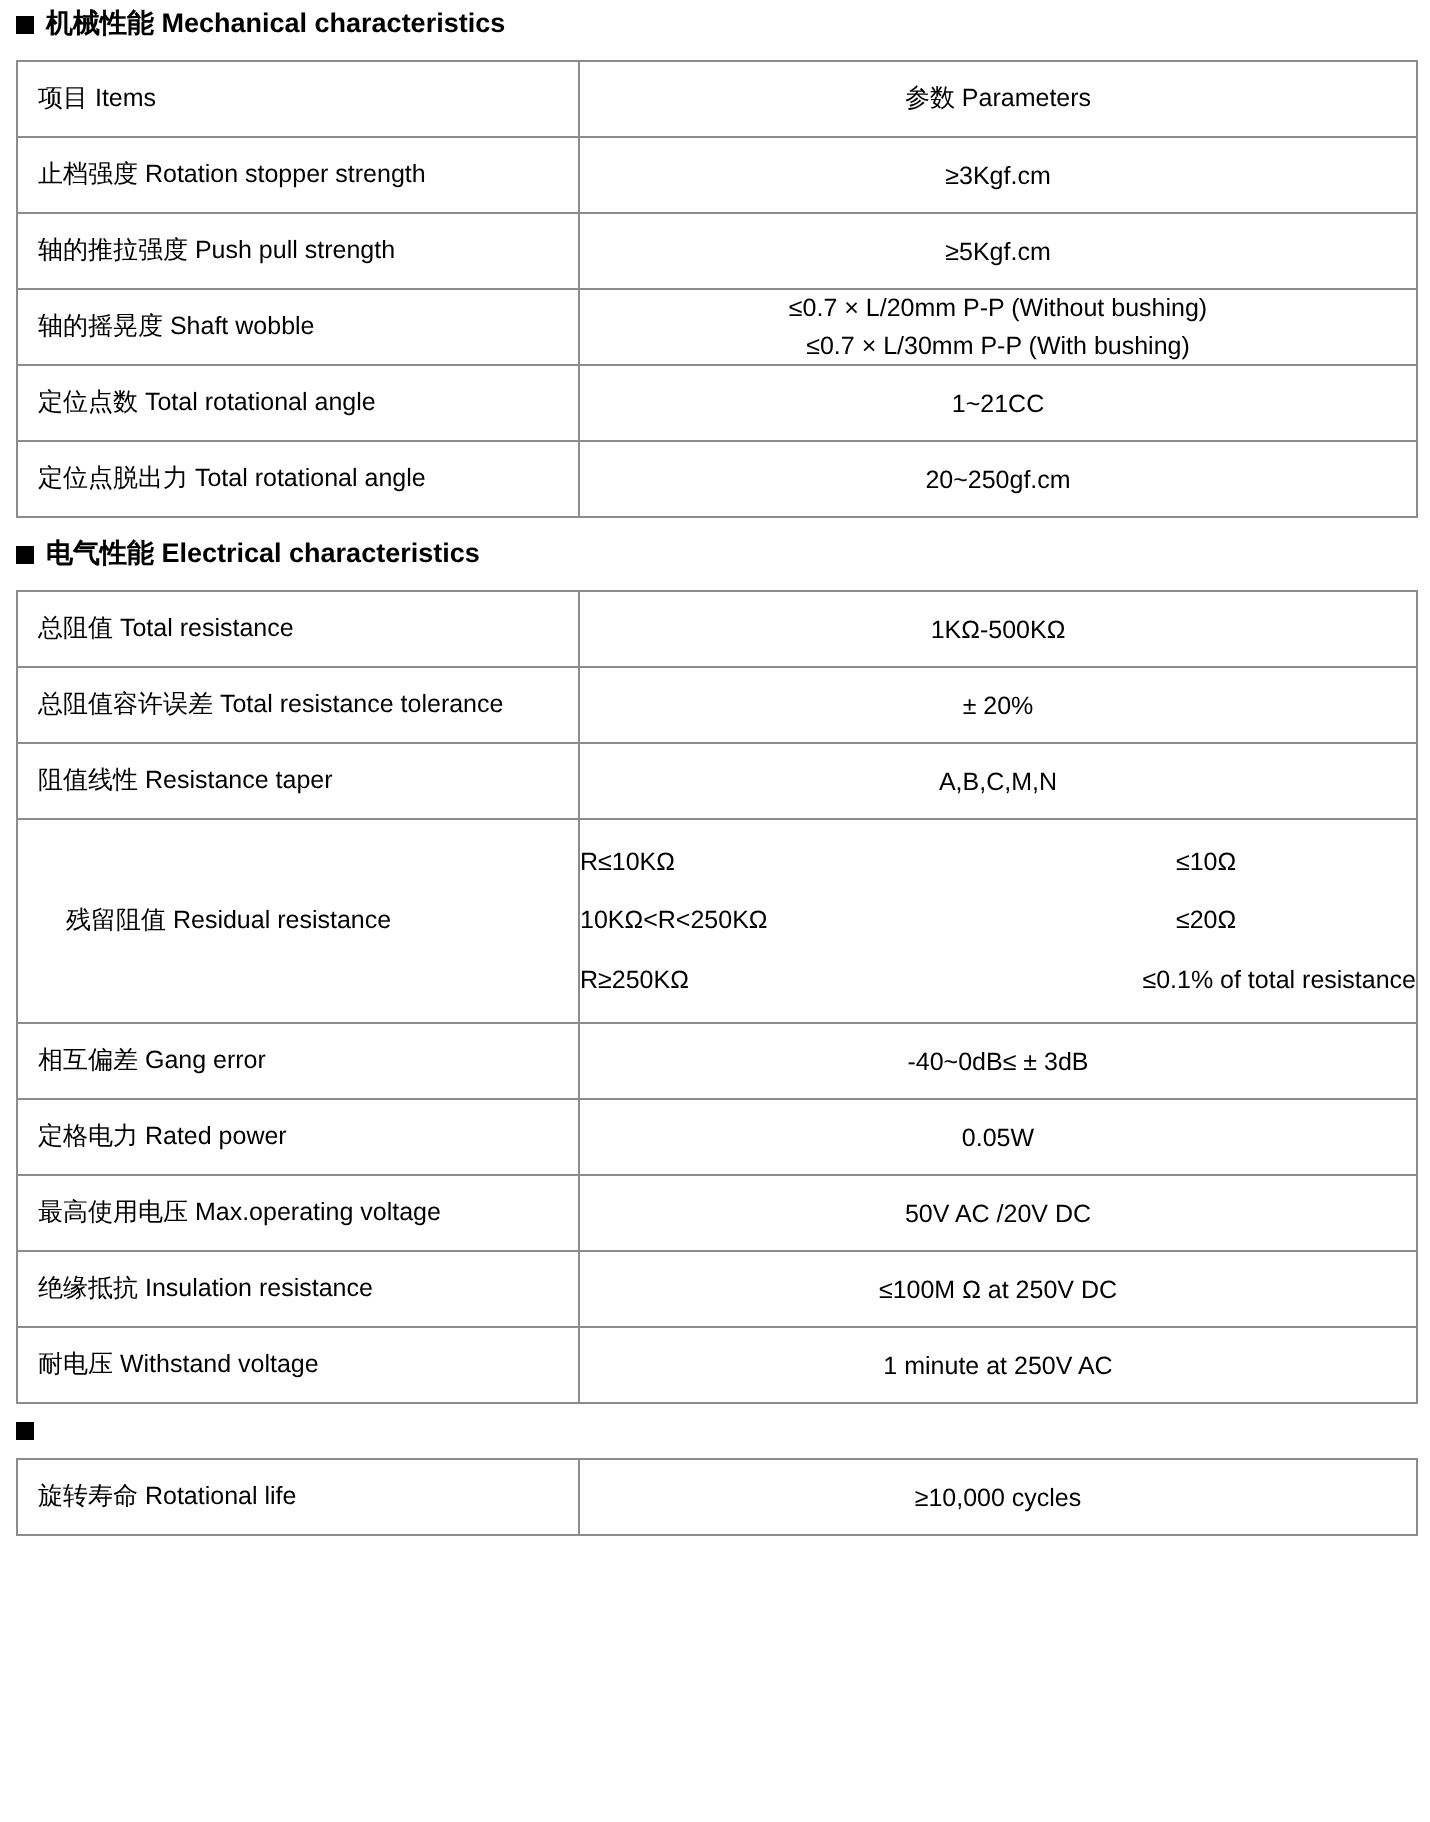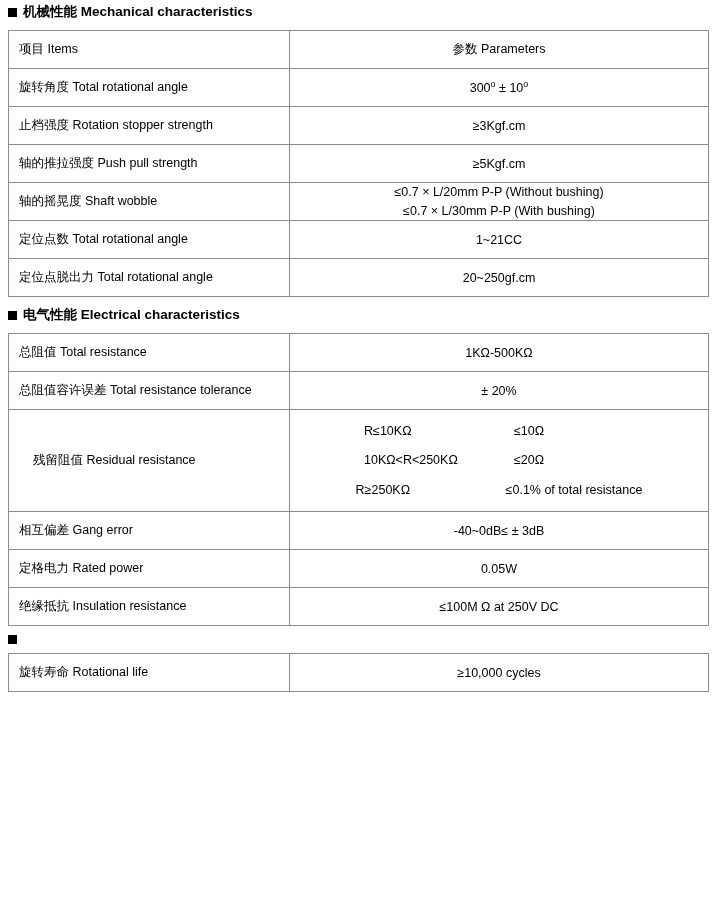--- a/index.html
+++ b/index.html
@@ -76,21 +76,21 @@
   }
   .resrow-inner {
     display: flex;
     flex-direction: column;
     justify-content: space-around;
     height: 101px;
     padding: 6px 0;
   }
   .resline {
     display: flex;
-    justify-content: center;
+    justify-content: space-between;
     font-size: 12.5px;
     white-space: pre;
   }
   .resline .c1 { display: inline-block; min-width: 150px; text-align: left; }
   .resline .c2 { display: inline-block; min-width: 120px; text-align: left; }
 </style>
 </head>
 <body>
 
 <div class="page">
@@ -102,26 +102,20 @@
   </div>
   <div class="title-gap"></div>
 
   <table class="spec">
     <tbody>
       <tr>
         <td class="left head">项目 Items</td>
         <td class="right head">参数 Parameters</td>
       </tr>
       <tr>
-        <td class="left">旋转角度 Total rotational angle</td>
-        <td class="right">
-          <span>300</span><span class="sup">o</span>&nbsp;<span>± 10</span><span class="sup">o</span>
-        </td>
-      </tr>
-      <tr>
         <td class="left">止档强度 Rotation stopper strength</td>
         <td class="right">≥3Kgf.cm</td>
       </tr>
       <tr>
         <td class="left">轴的推拉强度 Push pull strength</td>
         <td class="right">≥5Kgf.cm</td>
       </tr>
       <tr>
         <td class="left">轴的摇晃度 Shaft wobble</td>
         <td class="right multi">
@@ -149,20 +143,24 @@
 
   <table class="spec">
     <tbody>
       <tr>
         <td class="left">总阻值 Total resistance</td>
         <td class="right">1KΩ-500KΩ</td>
       </tr>
       <tr>
         <td class="left">总阻值容许误差 Total resistance tolerance</td>
         <td class="right">± 20%</td>
+      </tr>
+      <tr>
+        <td class="left">阻值线性 Resistance taper</td>
+        <td class="right">A,B,C,M,N</td>
       </tr>
       <tr>
         <td class="left resrow" style="padding:0 24px !important;">残留阻值 Residual resistance</td>
         <td class="right resrow">
           <div class="resrow-inner">
             <div class="resline">
               <span class="c1">R≤10KΩ</span><span class="c2">≤10Ω</span>
             </div>
             <div class="resline">
               <span class="c1">10KΩ&lt;R&lt;250KΩ</span><span class="c2">≤20Ω</span>
@@ -175,22 +173,30 @@
       </tr>
       <tr>
         <td class="left">相互偏差 Gang error</td>
         <td class="right">-40~0dB≤ ± 3dB</td>
       </tr>
       <tr>
         <td class="left">定格电力 Rated power</td>
         <td class="right">0.05W</td>
       </tr>
       <tr>
+        <td class="left">最高使用电压 Max.operating voltage</td>
+        <td class="right">50V AC /20V DC</td>
+      </tr>
+      <tr>
         <td class="left">绝缘抵抗 Insulation resistance</td>
         <td class="right">≤100M Ω at 250V DC</td>
+      </tr>
+      <tr>
+        <td class="left">耐电压 Withstand voltage</td>
+        <td class="right">1 minute at 250V AC</td>
       </tr>
     </tbody>
   </table>
 
   <div class="title-gap"></div>
   <div class="section-title">
     <span class="bullet"></span>
   </div>
   <div class="title-gap"></div>
 

